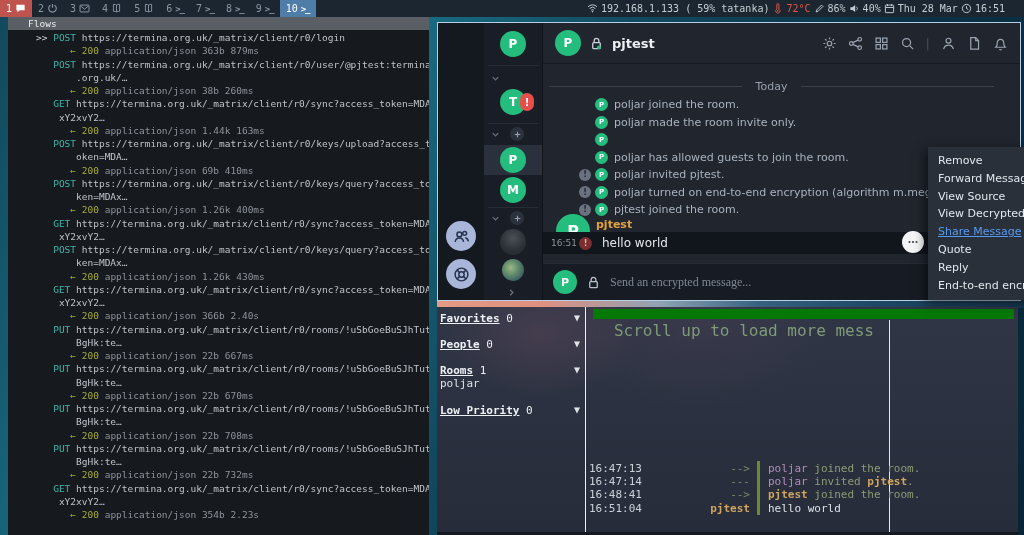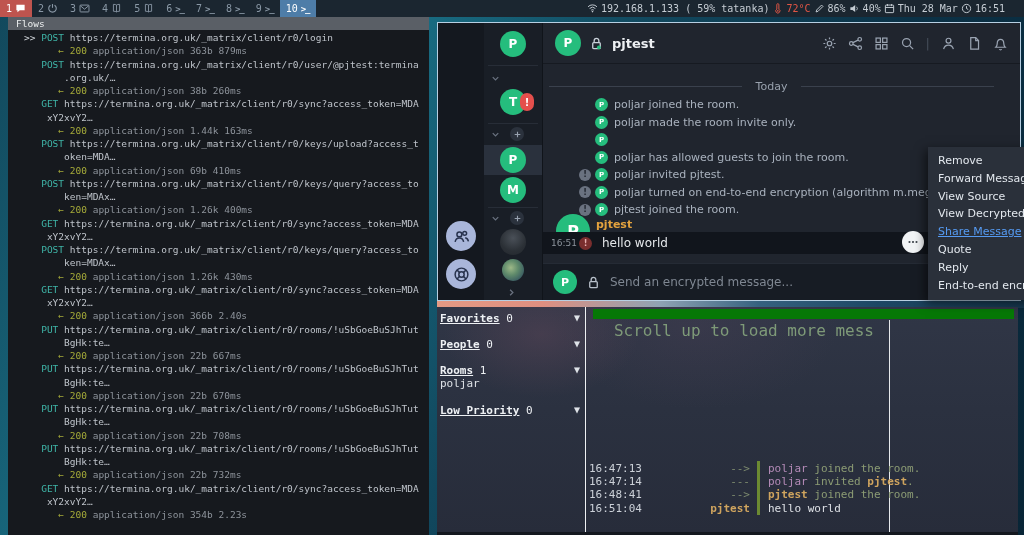--- a/index.html
+++ b/index.html
@@ -17,23 +17,23 @@
   .ws .wsterm{font-size:9px;font-weight:bold;letter-spacing:-1px;}
   .ws-urgent{background:#bf544e;color:#fff;}
   .ws-focused{background:#4e7da8;color:#fff;}
   .tb-right{margin-left:auto;display:flex;align-items:center;gap:3px;padding-right:19px;color:#c6cdd4;}
   .tb-right svg{width:11px;height:11px;}
   .tb-seg{display:flex;align-items:center;gap:3px;}
   .tb-temp{color:#e05545;}
   
   .mitm{position:absolute;left:8px;top:17px;width:421px;height:518px;background:#16191e;
     font-family:"DejaVu Sans Mono",monospace;overflow:hidden;}
-  .mitm-header{height:13px;background:#5a5f66;color:#eceeef;font-size:9.5px;line-height:13px;padding-left:8px;}
+  .mitm-header{height:13px;background:#5a5f66;color:#eceeef;font-size:9.5px;line-height:13px;padding-left:20px;}
   .mitm-body{padding-top:1px;}
-  .fline{white-space:pre;font-size:9.5px;line-height:13.25px;padding-left:16px;color:#c2c7cd;}
+  .fline{white-space:pre;font-size:9.5px;line-height:13.25px;padding-left:28px;color:#c2c7cd;}
   .f-p{color:#d2d6db;} .f-me{color:#3fb5a8;} .f-u{color:#bfc4cb;} .f-s{color:#a6ab39;} .f-x{color:#8d939b;}
   
   .matrix{position:absolute;left:437px;top:22px;width:582px;height:277px;background:#20252e;
     border:1px solid #b7cfe2;display:flex;z-index:5;}
   .m-fabcol{width:46px;background:#14181f;position:relative;flex:none;}
   .fab{position:absolute;left:8px;width:30px;height:30px;border-radius:50%;background:#a9b6da;color:#28334e;
     display:flex;align-items:center;justify-content:center;cursor:pointer;}
   .fab svg{width:17px;height:17px;}
   .m-avcol{width:58px;background:#191e26;border-right:1px solid #10141a;position:relative;flex:none;}
   .av{border-radius:50%;background:#25bd7d;color:#fff;display:flex;align-items:center;justify-content:center;
@@ -79,21 +79,21 @@
     display:flex;align-items:center;justify-content:center;margin-left:2px;flex:none;}
   .msg-text{font-size:12px;color:#e4e7ea;margin-left:10px;}
   .msg-dots{position:absolute;right:96px;top:-1px;width:22px;height:22px;border-radius:50%;background:#f2f4f6;
     color:#3a4048;display:flex;align-items:center;justify-content:center;cursor:pointer;}
   .msg-dots svg{width:14px;height:14px;}
   .m-composer{height:36px;flex:none;background:#171c24;border-top:1px solid #252b35;display:flex;align-items:center;
     gap:9px;padding:0 10px;}
   .m-composer .cav{position:static;width:24px;height:24px;font-size:11px;}
   .c-lock{color:#b8c0ca;display:flex;}
   .c-lock svg{width:15px;height:15px;}
-  .c-placeholder{font-size:12px;color:#7f8792;}
+  .c-placeholder{font-size:12px;color:#7f8792;font-family:Liberation Serif, serif;}
   .c-aa{margin-left:auto;margin-right:4px;width:26px;height:20px;border-radius:10px;background:#f2f4f6;color:#2a3038;
     font-size:11px;font-weight:bold;display:flex;align-items:center;justify-content:center;cursor:pointer;}
   
   .ctxmenu{position:absolute;left:928px;top:147px;width:110px;background:#2a303a;z-index:60;padding:5px 0 6px 0;
     box-shadow:-3px 3px 10px rgba(0,0,0,.55);}
   .ctx-item{height:17.8px;line-height:17.8px;padding-left:10px;font-size:11px;color:#e2e7ed;white-space:nowrap;
     overflow:hidden;cursor:pointer;}
   .ctx-item.hl{color:#559af2;text-decoration:underline;}
   
   .gomuks{position:absolute;left:437px;top:307px;width:581px;height:228px;z-index:4;

